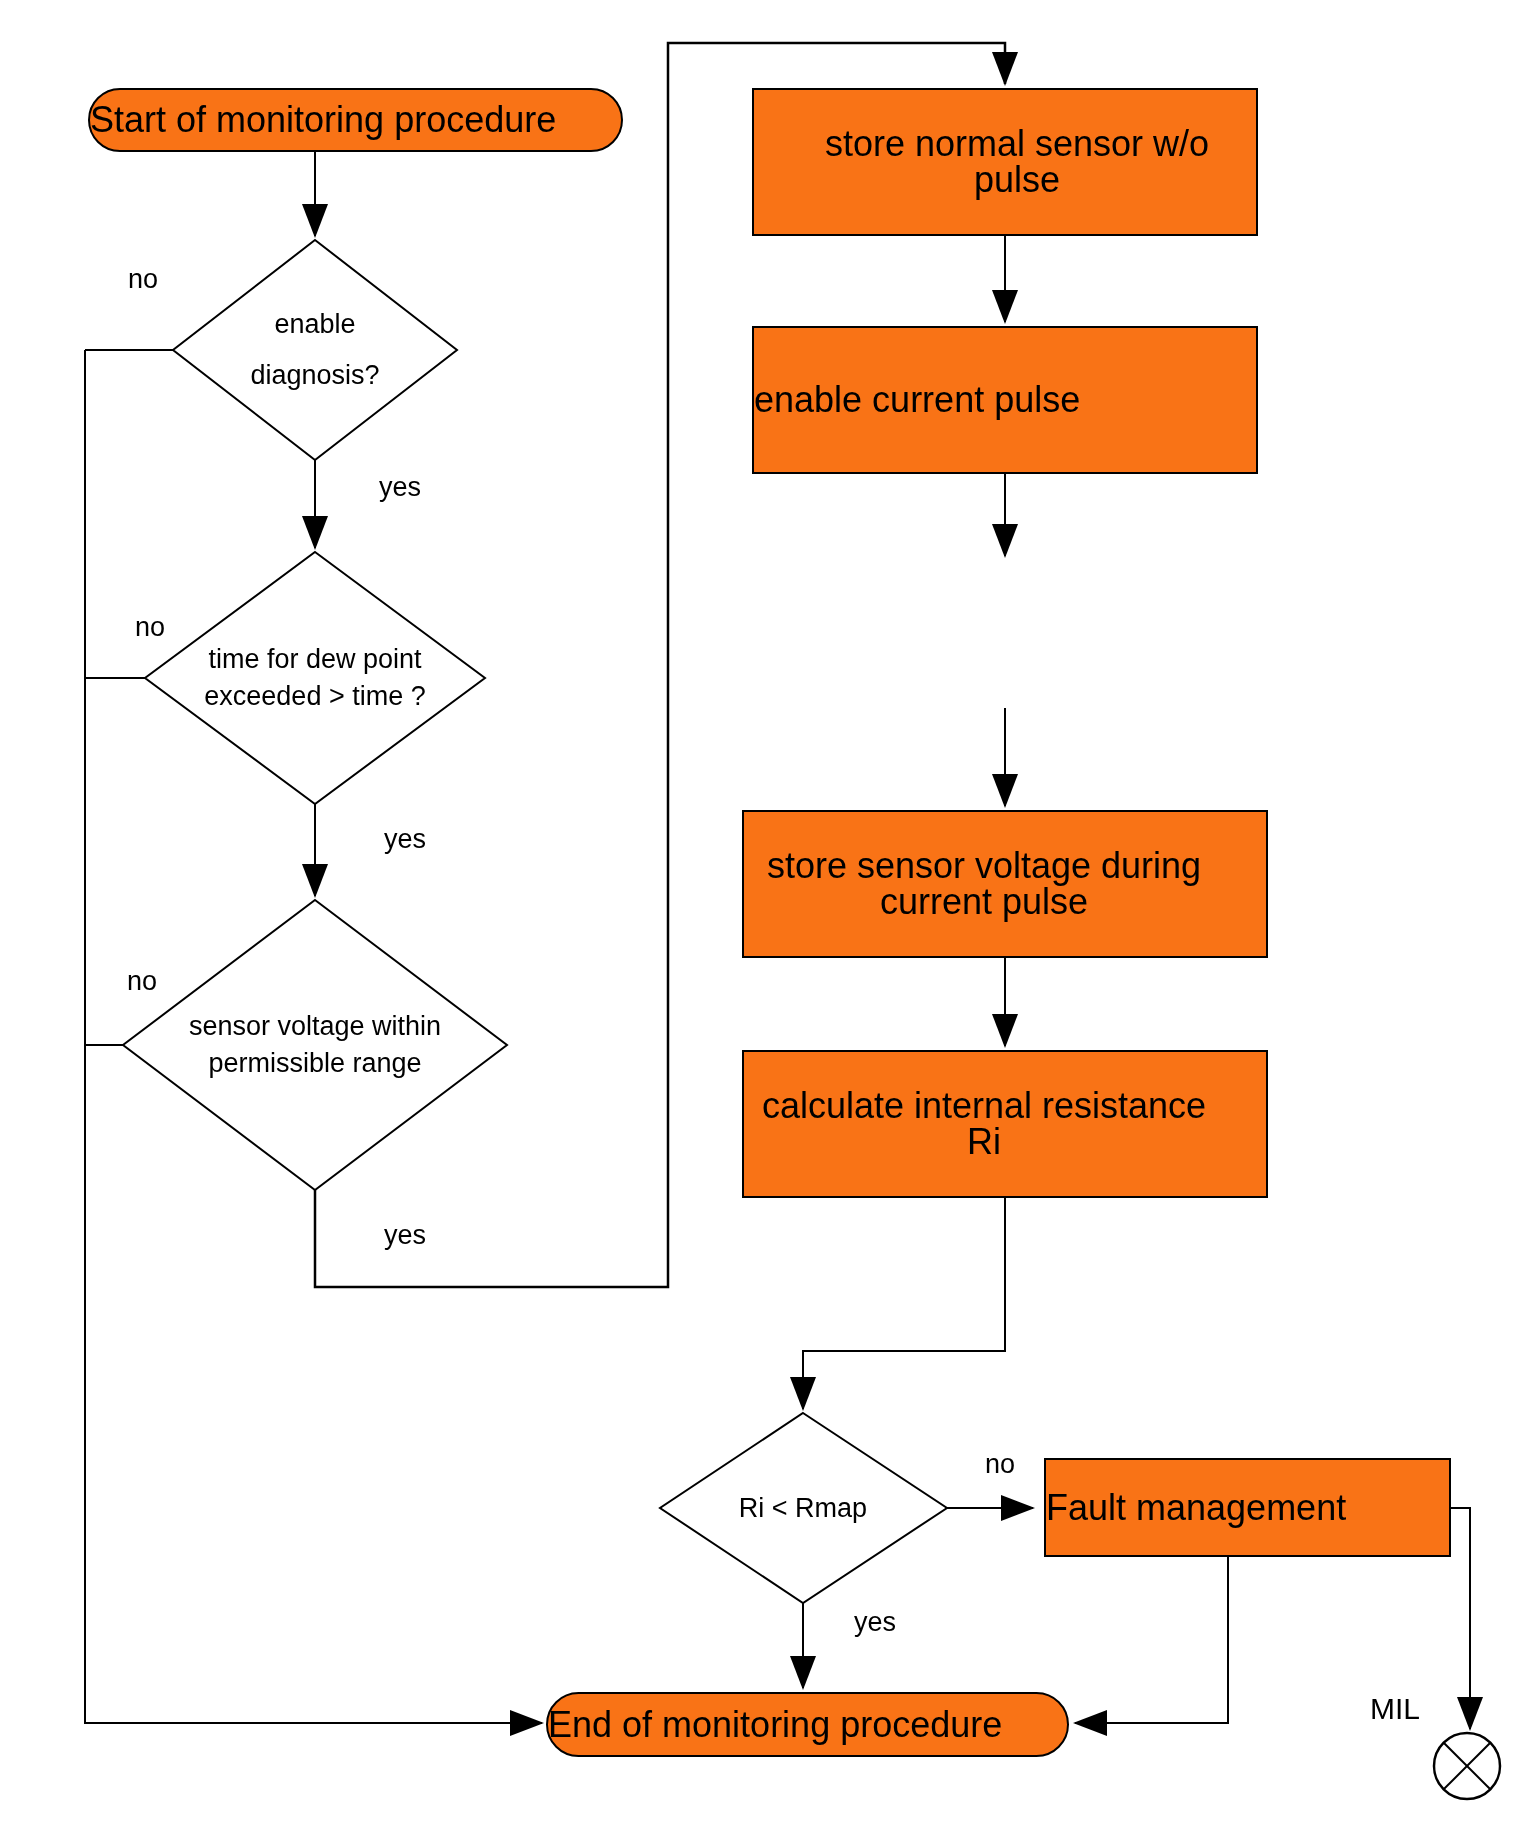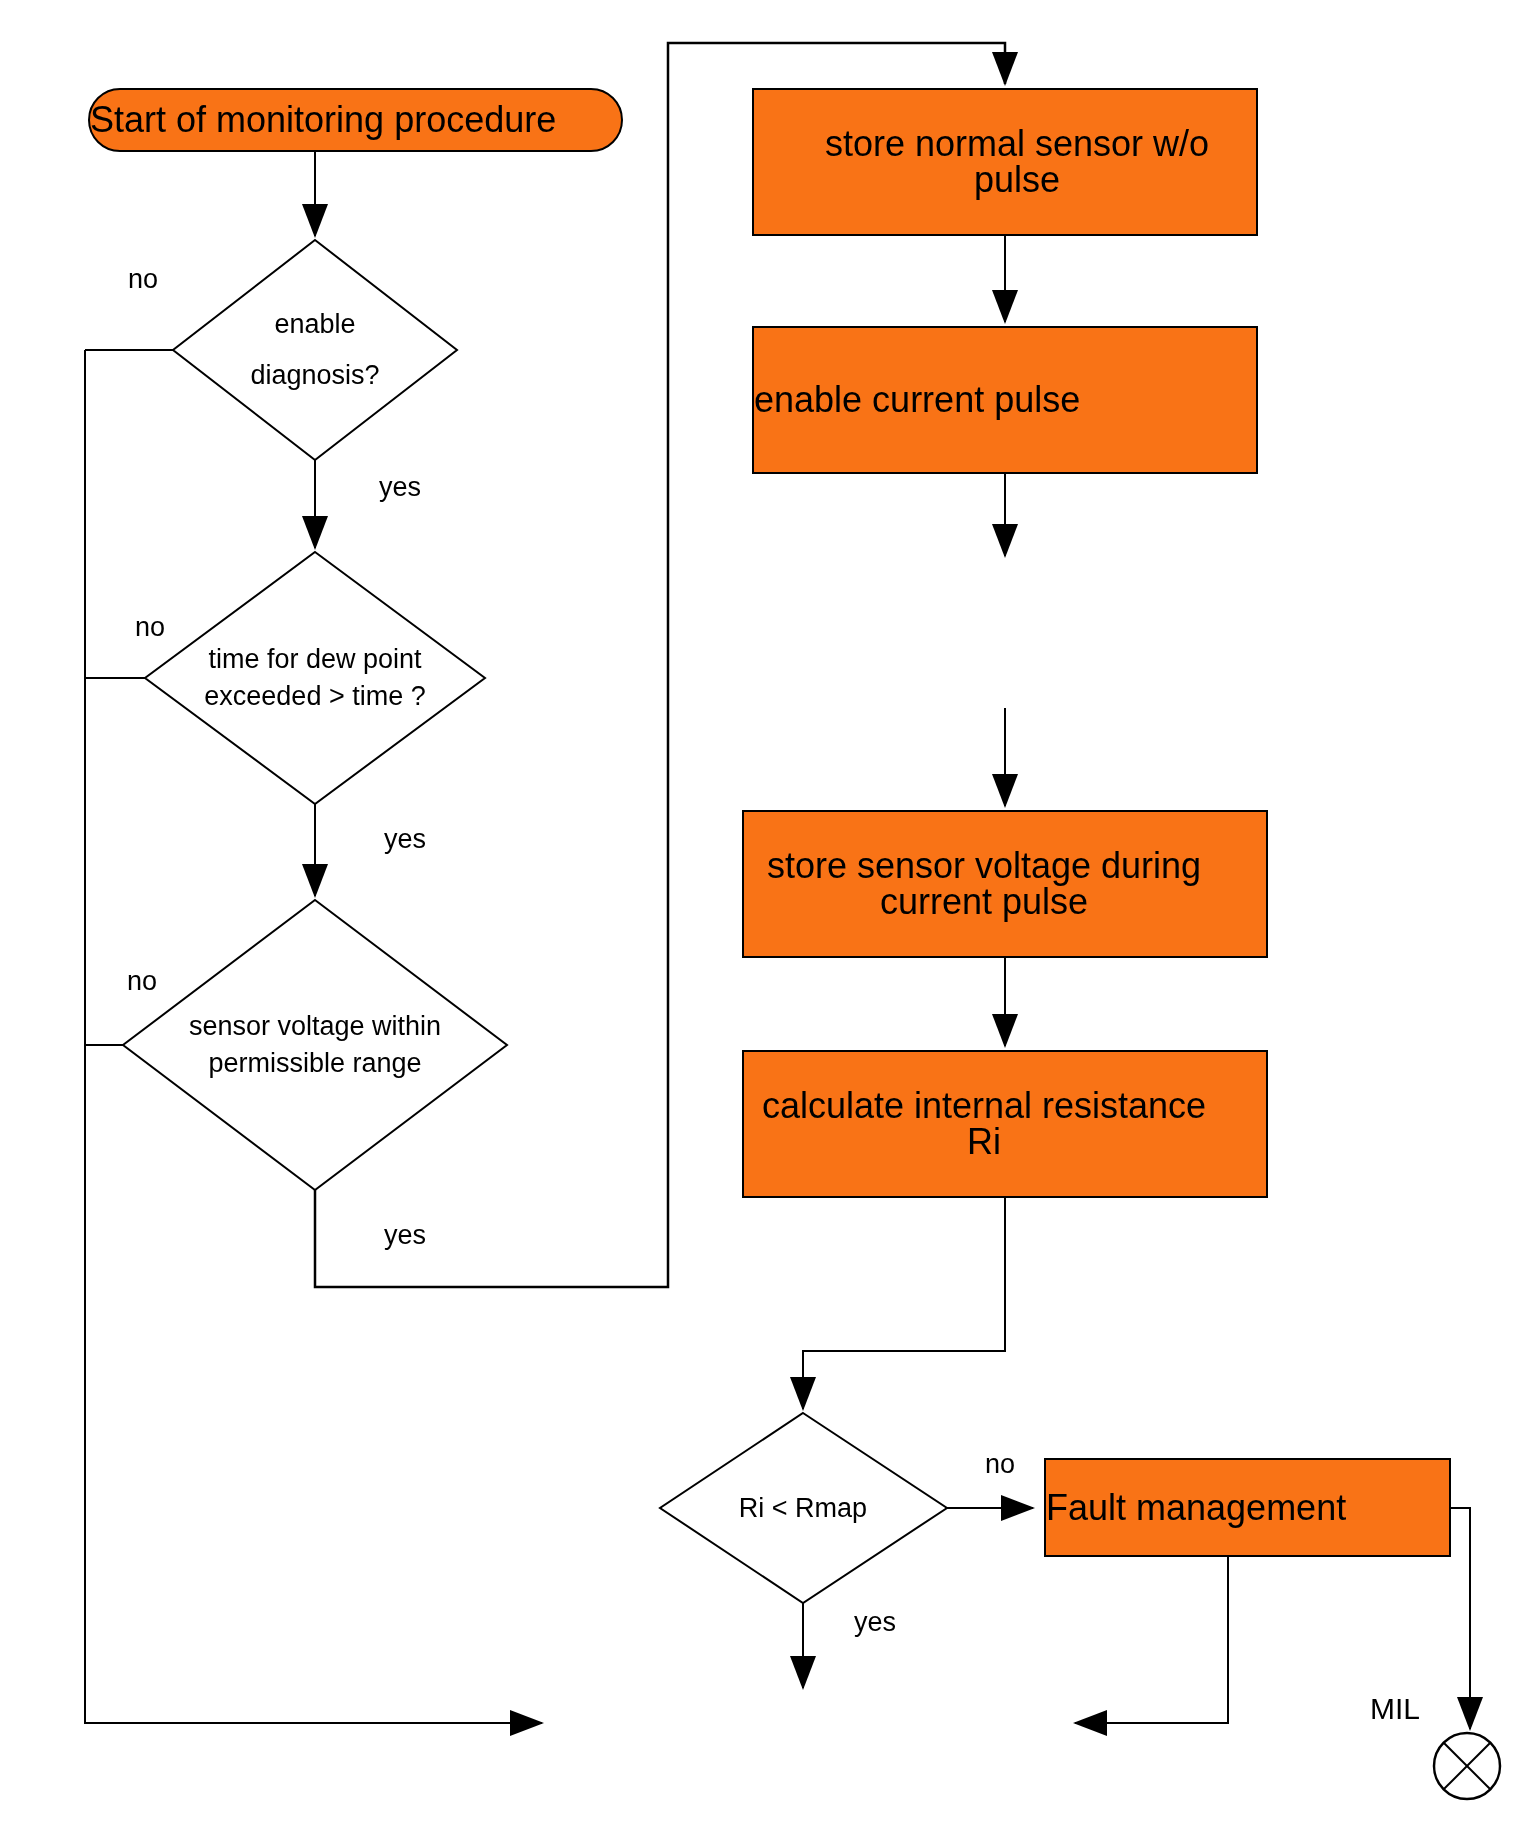--- a/index.html
+++ b/index.html
@@ -109,20 +109,23 @@
       <circle cx="1467" cy="1766" r="33" fill="#ffffff" stroke="#000000" stroke-width="2.5"></circle>
       <line x1="1443.7" y1="1742.7" x2="1490.3" y2="1789.3" stroke="#000000" stroke-width="2"></line>
       <line x1="1490.3" y1="1742.7" x2="1443.7" y2="1789.3" stroke="#000000" stroke-width="2"></line>
     </g>
   </svg>
 
 
   <div class="node terminal" style="left:88px; top:88px; width:535px; height:64px;">
     <span>Start of monitoring procedure</span>
   </div>
+  <div class="node terminal" style="left:546px; top:1692px; width:523px; height:65px;">
+    <span>End of monitoring procedure</span>
+  </div>
 
   <div class="node process" style="left:752px; top:88px; width:506px; height:148px;padding-left:24px;">
     <span class="inner">store normal sensor w/o pulse</span>
   </div>
   <div class="node process" style="left:752px; top:326px; width:506px; height:148px;">
     <span class="inner">enable current pulse</span>
   </div>
   <div class="node process" style="left:742px; top:810px; width:526px; height:148px;">
     <span class="inner">store sensor voltage during current pulse</span>
   </div>

